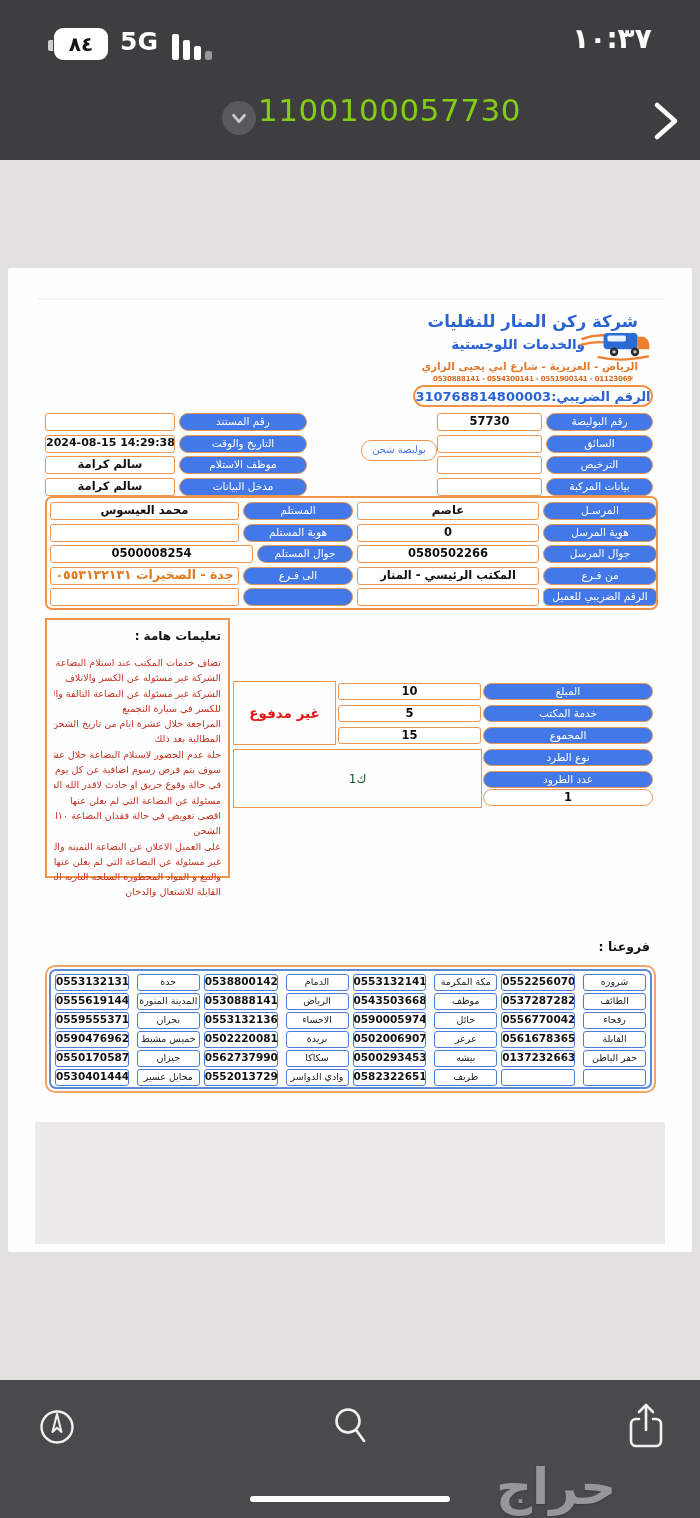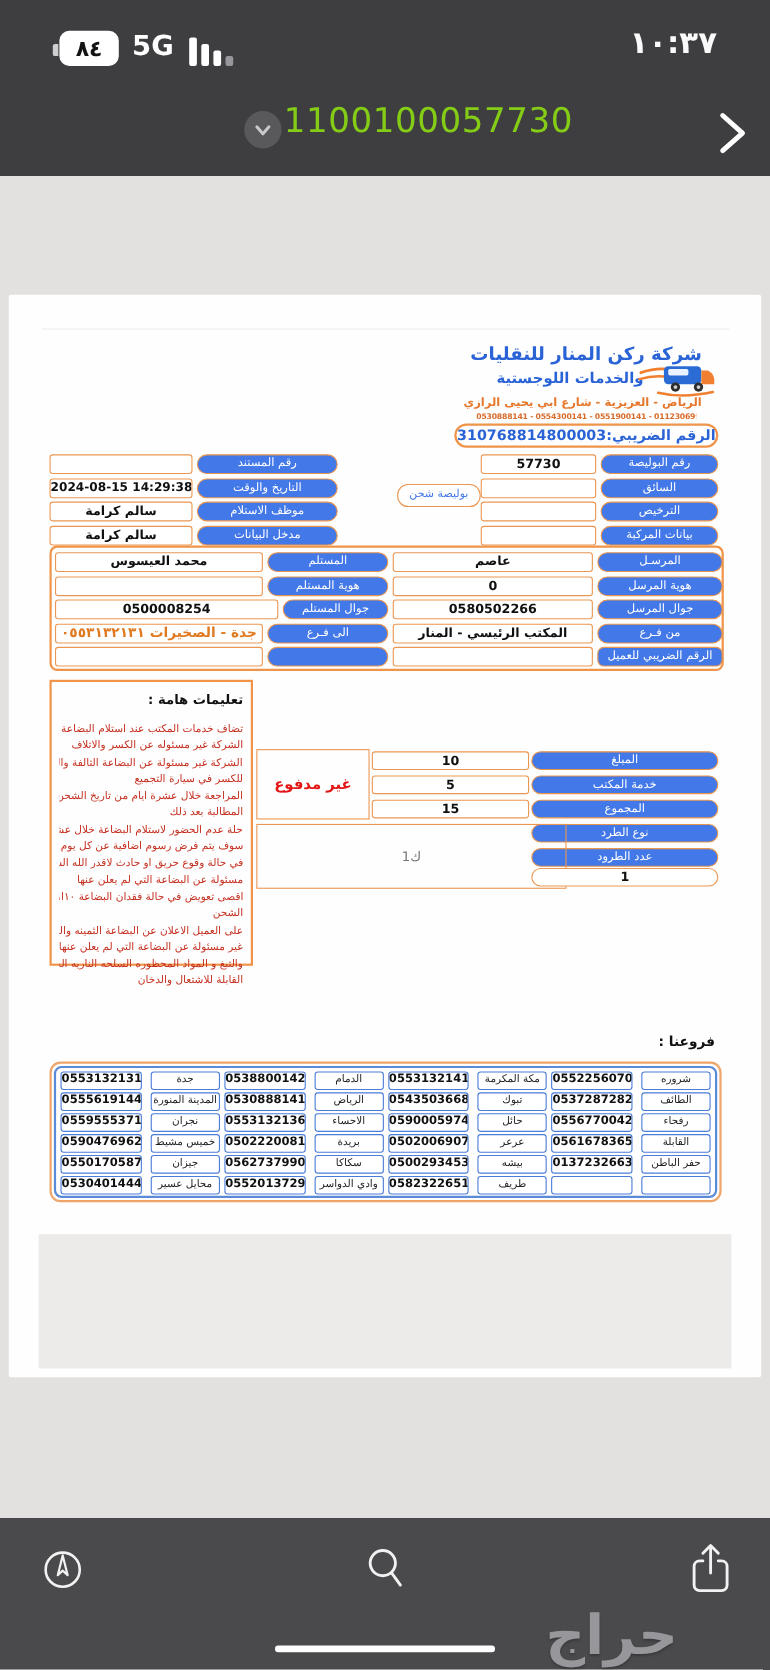--- a/index.html
+++ b/index.html
@@ -33,22 +33,22 @@
   .taxbox{position:absolute;left:405px;top:117px;width:240px;height:22px;border:2px solid #ef9449;border-radius:11px;
           color:#2a63d6;font-weight:bold;font-size:13px;text-align:center;line-height:19px;direction:rtl;white-space:nowrap;}
   .midtag{position:absolute;left:353px;top:172px;width:76px;height:21px;background:#fff;border:1.6px solid #eb9753;
           border-radius:10px;color:#4378e8;font-size:10px;text-align:center;line-height:18px;direction:rtl;}
   .partybox{position:absolute;left:37px;top:228px;width:613px;height:114px;border:2px solid #ef9449;border-radius:7px;padding:3px 2px;}
   .instr{position:absolute;left:37px;top:350px;width:185px;height:260px;border:2px solid #ef9449;padding:5px 7px;direction:rtl;}
   .instr .t{color:#111;font-weight:bold;font-size:12px;margin:4px 0 12px;text-align:right;}
   .instr .ln{color:#c53020;font-size:9.6px;line-height:15.3px;text-align:right;white-space:nowrap;overflow:hidden;}
   .redbox{position:absolute;left:225px;top:413px;width:103px;height:64px;border:1.6px solid #eb9753;
           display:flex;align-items:center;justify-content:center;color:#e31515;font-weight:bold;font-size:13.5px;direction:rtl;}
-  .tallbox{position:absolute;left:225px;top:481px;width:282px;height:59px;border:1.6px solid #eb9753;
-           display:flex;align-items:center;justify-content:center;color:#737373;font-size:12px;font-weight:500;direction:rtl;text-align:center;}
+  .tallbox{position:absolute;left:225px;top:481px;width:249px;height:59px;border:1.6px solid #eb9753;
+           display:flex;align-items:center;justify-content:center;color:#14532d;font-size:12px;font-weight:500;direction:rtl;text-align:center;}
   .cntbox{position:absolute;left:475px;top:521px;width:170px;height:17px;background:#fff;border:1.6px solid #eb9753;border-radius:9px;
           color:#111;font-weight:bold;font-size:11.5px;text-align:center;line-height:14px;}
   .brtitle{position:absolute;right:42px;top:671px;color:#111;font-weight:bold;font-size:12.5px;direction:rtl;}
   .brtable{position:absolute;left:37px;top:697px;width:611px;height:128px;border:2px solid #efa469;border-radius:10px;padding:2px;}
   .brinner{width:100%;height:100%;border:2px solid #5b8ad8;border-radius:7px;padding:3px 4px;
            display:grid;grid-template-columns:repeat(4,1fr);column-gap:4px;row-gap:2.5px;align-content:space-between;}
   .bpair{display:flex;gap:8px;height:16.5px;}
   .bcell{border:1.6px solid #4a7cd8;border-radius:3px;background:#fff;text-align:center;overflow:hidden;white-space:nowrap;}
   .bphone{flex:1.12;color:#111;font-weight:bold;font-size:10.5px;line-height:13.5px;}
   .bname{flex:.95;color:#222;font-size:9.5px;line-height:13.5px;direction:rtl;}
@@ -268,21 +268,21 @@
             <div class="bcell bname">المدينة المنورة</div>
           </div>
 
           <div class="bpair">
             <div class="bcell bphone">0530888141</div>
             <div class="bcell bname">الرياض</div>
           </div>
 
           <div class="bpair">
             <div class="bcell bphone">0543503668</div>
-            <div class="bcell bname">تبوك</div>
+            <div class="bcell bname">موظف</div>
           </div>
 
           <div class="bpair">
             <div class="bcell bphone">0537287282</div>
             <div class="bcell bname">الطائف</div>
           </div>
 
           <div class="bpair">
             <div class="bcell bphone">0559555371</div>
             <div class="bcell bname">نجران</div>

